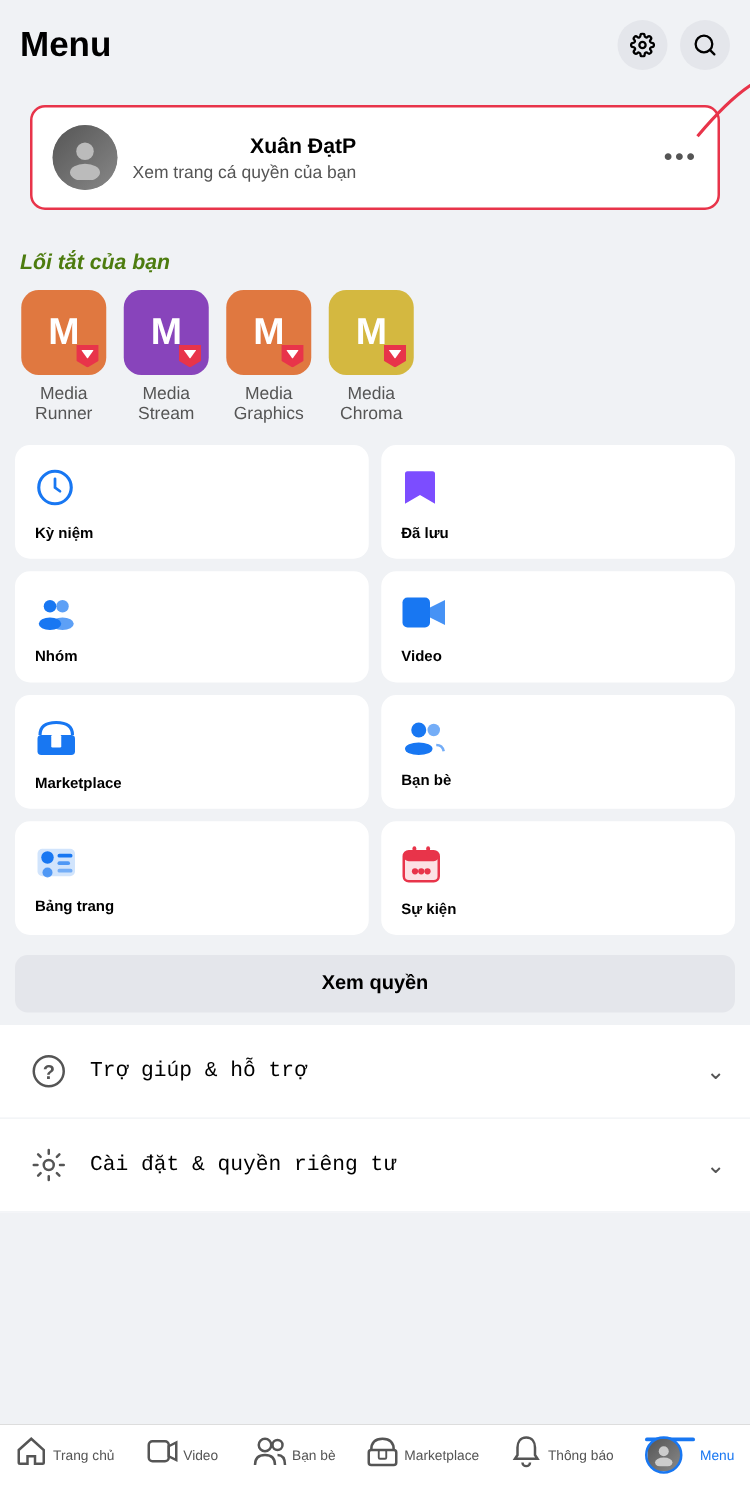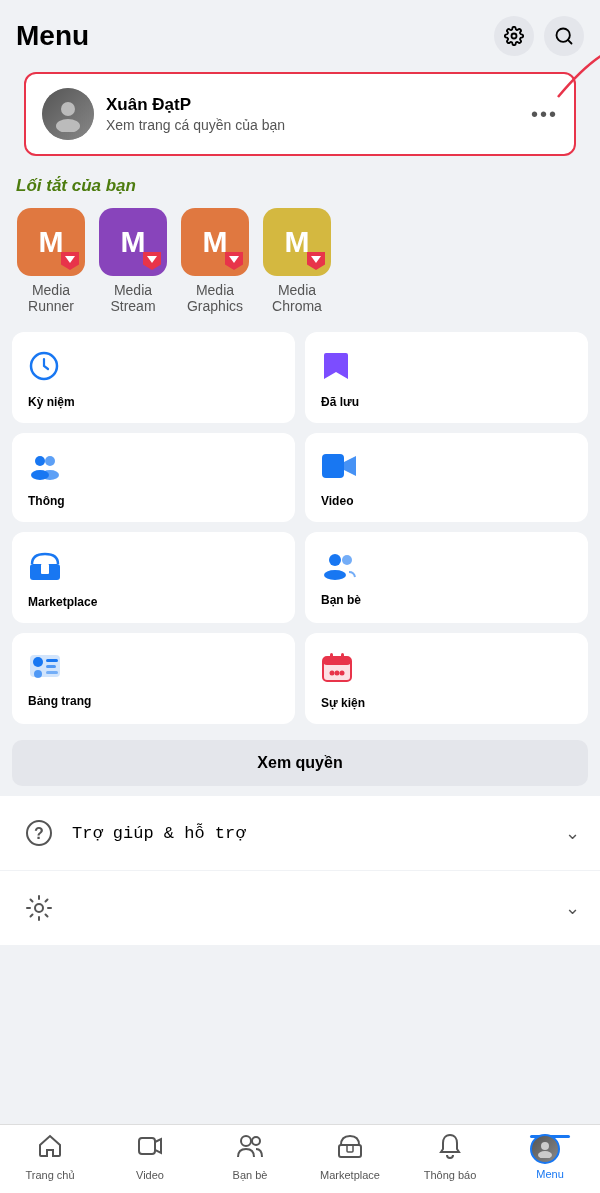--- a/index.html
+++ b/index.html
@@ -33,28 +33,29 @@
       background: #e4e6eb;
       border-radius: 50%;
       display: flex;
       align-items: center;
       justify-content: center;
       cursor: pointer;
       font-size: 18px;
     }
     .profile-section {
       background: #fff;
-      margin: 8px 12px;
+      margin: 20px 12px;
       border-radius: 12px;
       padding: 14px 16px;
       display: flex;
       align-items: center;
       justify-content: space-between;
       border: 2.5px solid #e8344a;
       position: relative;
+      text-align: right;
     }
     .profile-left {
       display: flex;
       align-items: center;
       gap: 12px;
     }
     .avatar {
       width: 52px;
       height: 52px;
       border-radius: 50%;
@@ -223,21 +224,21 @@
       width: 600px;
       background: #fff;
       border-top: 1px solid #ddd;
       display: flex;
       justify-content: space-around;
       align-items: center;
       padding: 8px 0 12px 0;
     }
     .nav-item {
       display: flex;
-      flex-direction: column;
+      flex-direction: row;
       align-items: center;
       gap: 4px;
       cursor: pointer;
       min-width: 60px;
       text-align: right;
     }
     .nav-icon {
       font-size: 24px;
       color: #555;
     }
@@ -377,21 +378,21 @@
 
     <div class="menu-item">
       <div class="menu-item-icon">
         <svg width="34" height="30" viewBox="0 0 34 30" fill="none">
           <circle cx="12" cy="10" r="5" fill="#1877f2"></circle>
           <circle cx="22" cy="10" r="5" fill="#1877f2" opacity="0.7"></circle>
           <ellipse cx="12" cy="24" rx="9" ry="5" fill="#1877f2"></ellipse>
           <ellipse cx="22" cy="24" rx="9" ry="5" fill="#1877f2" opacity="0.7"></ellipse>
         </svg>
       </div>
-      <div class="menu-item-label">Thông</div>
+      <div class="menu-item-label">Nhóm</div>
     </div>
 
     <div class="menu-item">
       <div class="menu-item-icon">
         <svg width="36" height="30" viewBox="0 0 36 30" fill="none">
           <rect x="1" y="3" width="22" height="24" rx="4" fill="#1877f2"></rect>
           <polygon points="23,11 35,5 35,25 23,19" fill="#1877f2" opacity="0.8"></polygon>
         </svg>
       </div>
       <div class="menu-item-label">Video</div>
@@ -467,20 +468,21 @@
       <span class="chevron">⌄</span>
     </div>
     <div class="support-item">
       <div class="support-left">
         <div class="support-icon">
           <svg width="28" height="28" viewBox="0 0 28 28" fill="none">
             <circle cx="14" cy="14" r="4" stroke="#555" stroke-width="2" fill="none"></circle>
             <path d="M14 2 v3 M14 23 v3 M2 14 h3 M23 14 h3 M5.5 5.5 l2 2 M20.5 20.5 l2 2 M5.5 22.5 l2-2 M20.5 7.5 l2-2" stroke="#555" stroke-width="2" stroke-linecap="round"></path>
           </svg>
         </div>
+        <span class="support-text">Cài đặt &amp; quyền riêng tư</span>
       </div>
       <span class="chevron">⌄</span>
     </div>
   </div>
 </div>
 
 <div class="bottom-nav">
   <div class="nav-item">
     <div class="nav-icon">
       <svg width="26" height="26" viewBox="0 0 26 26" fill="none">

